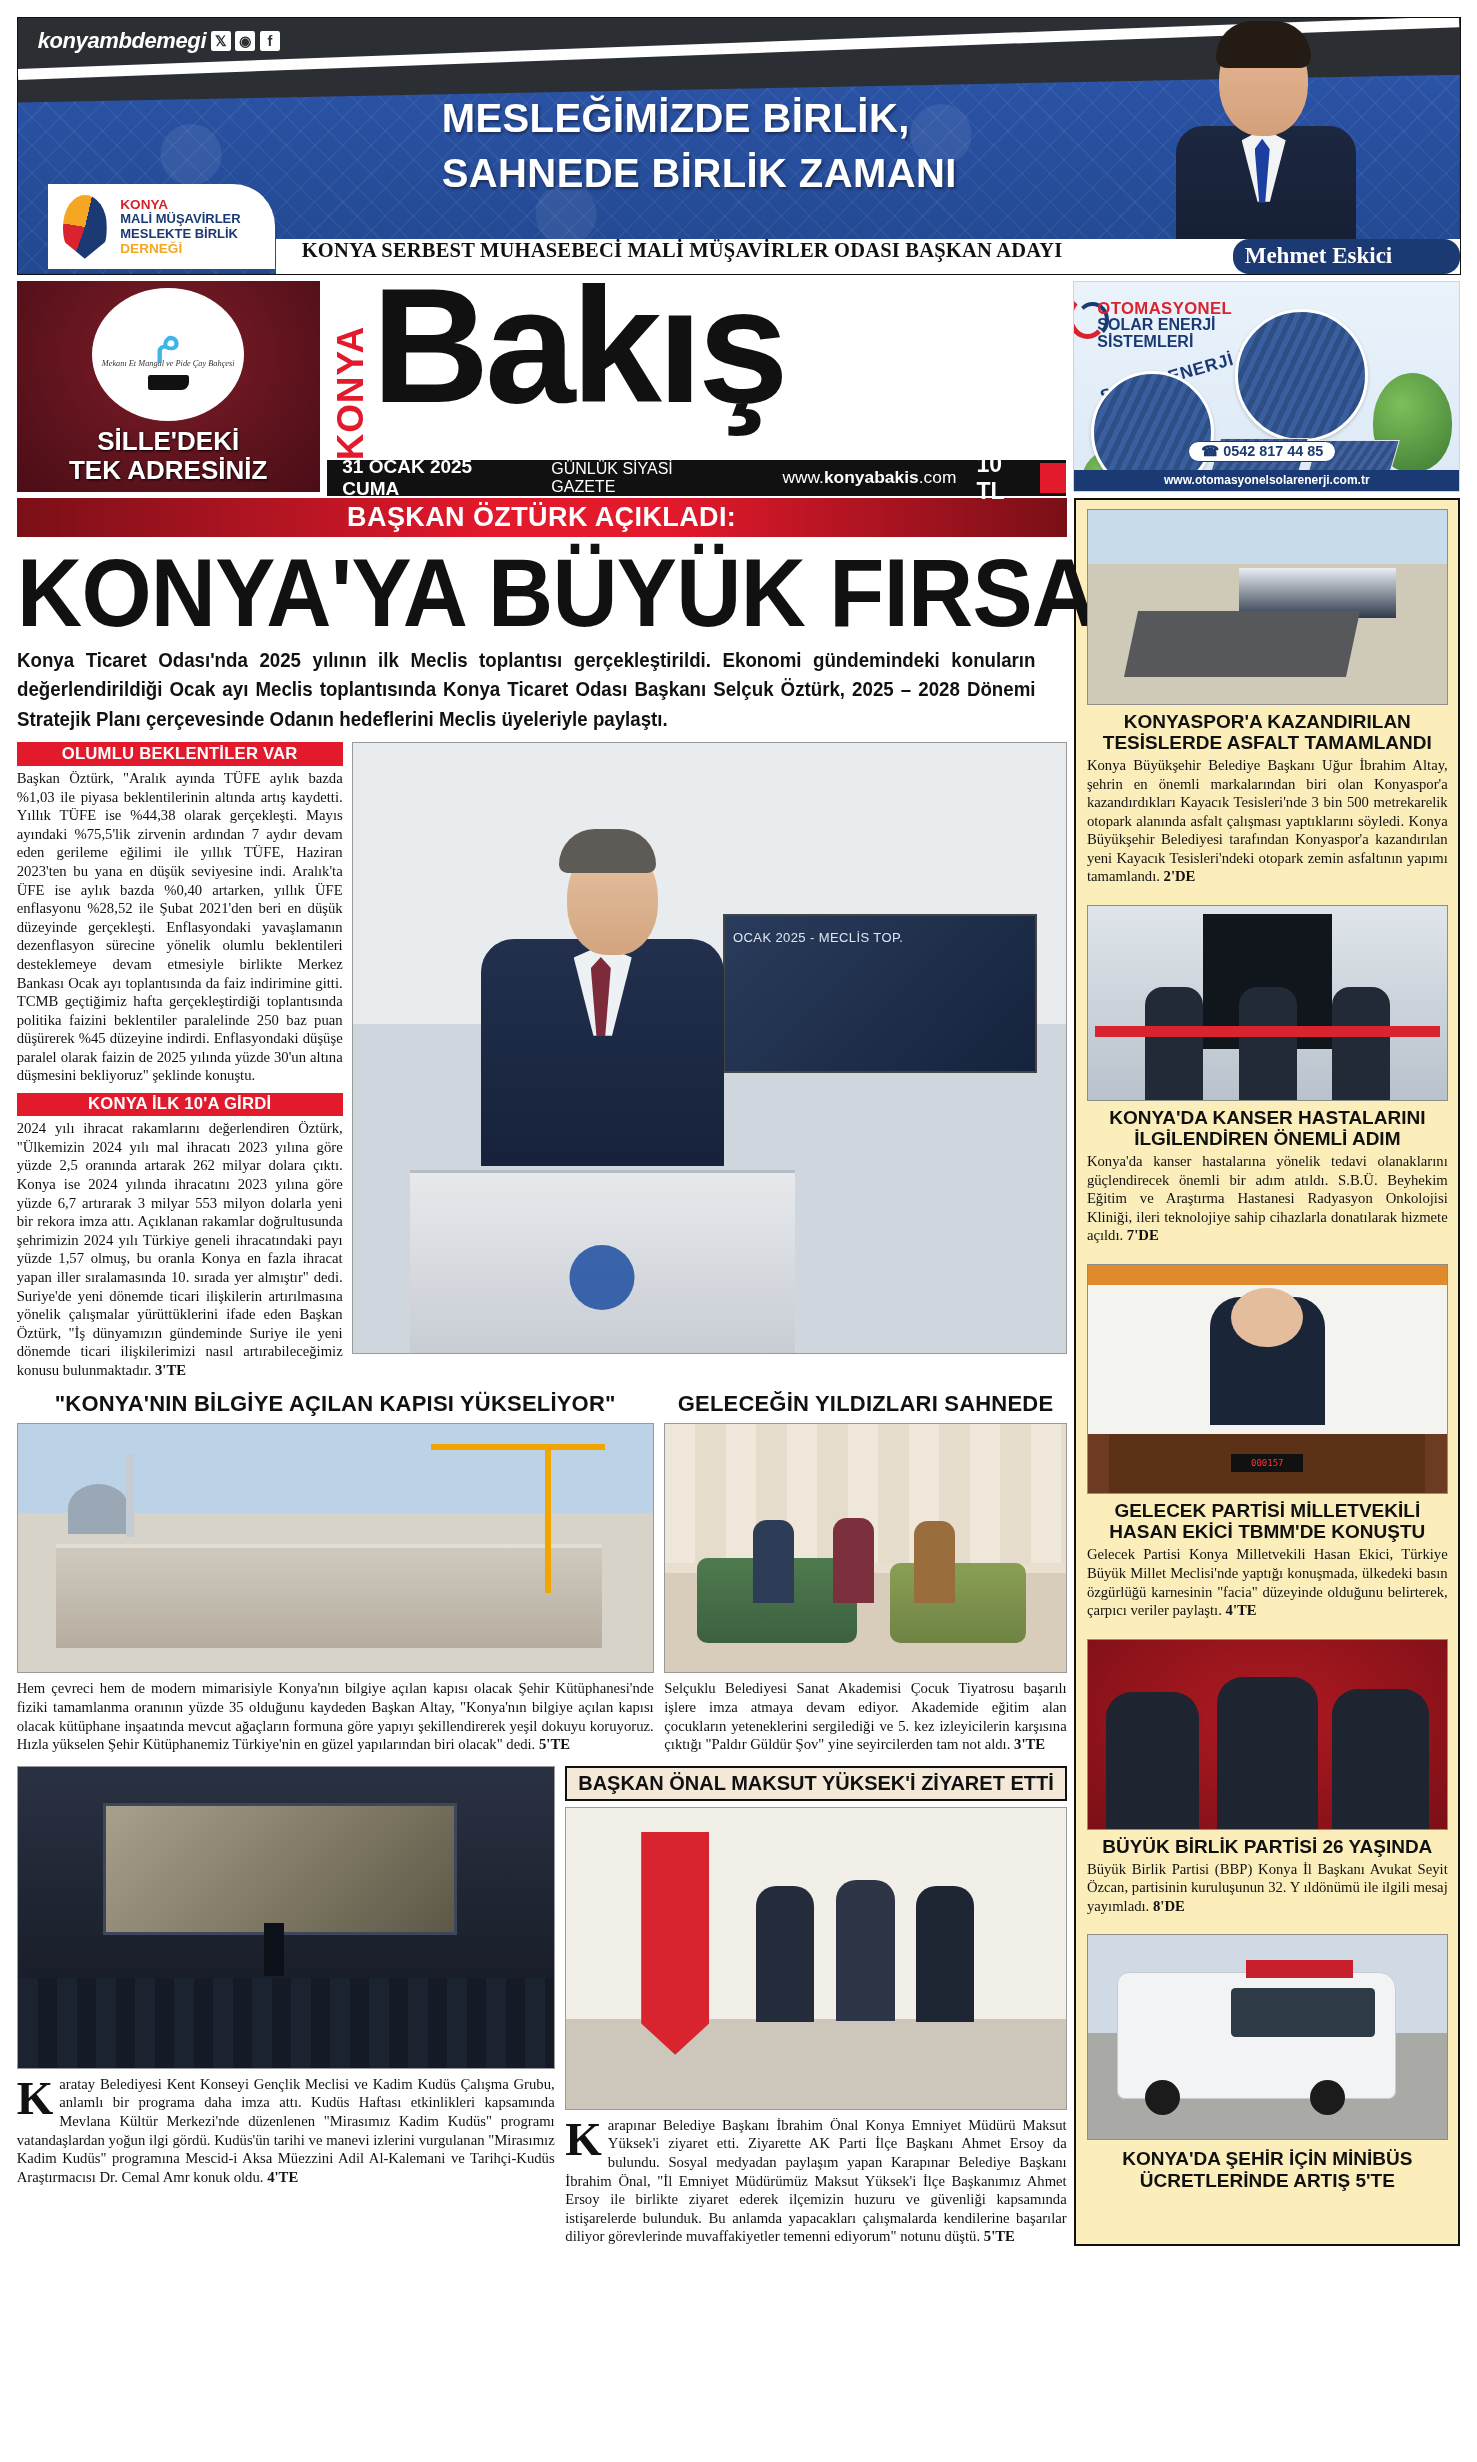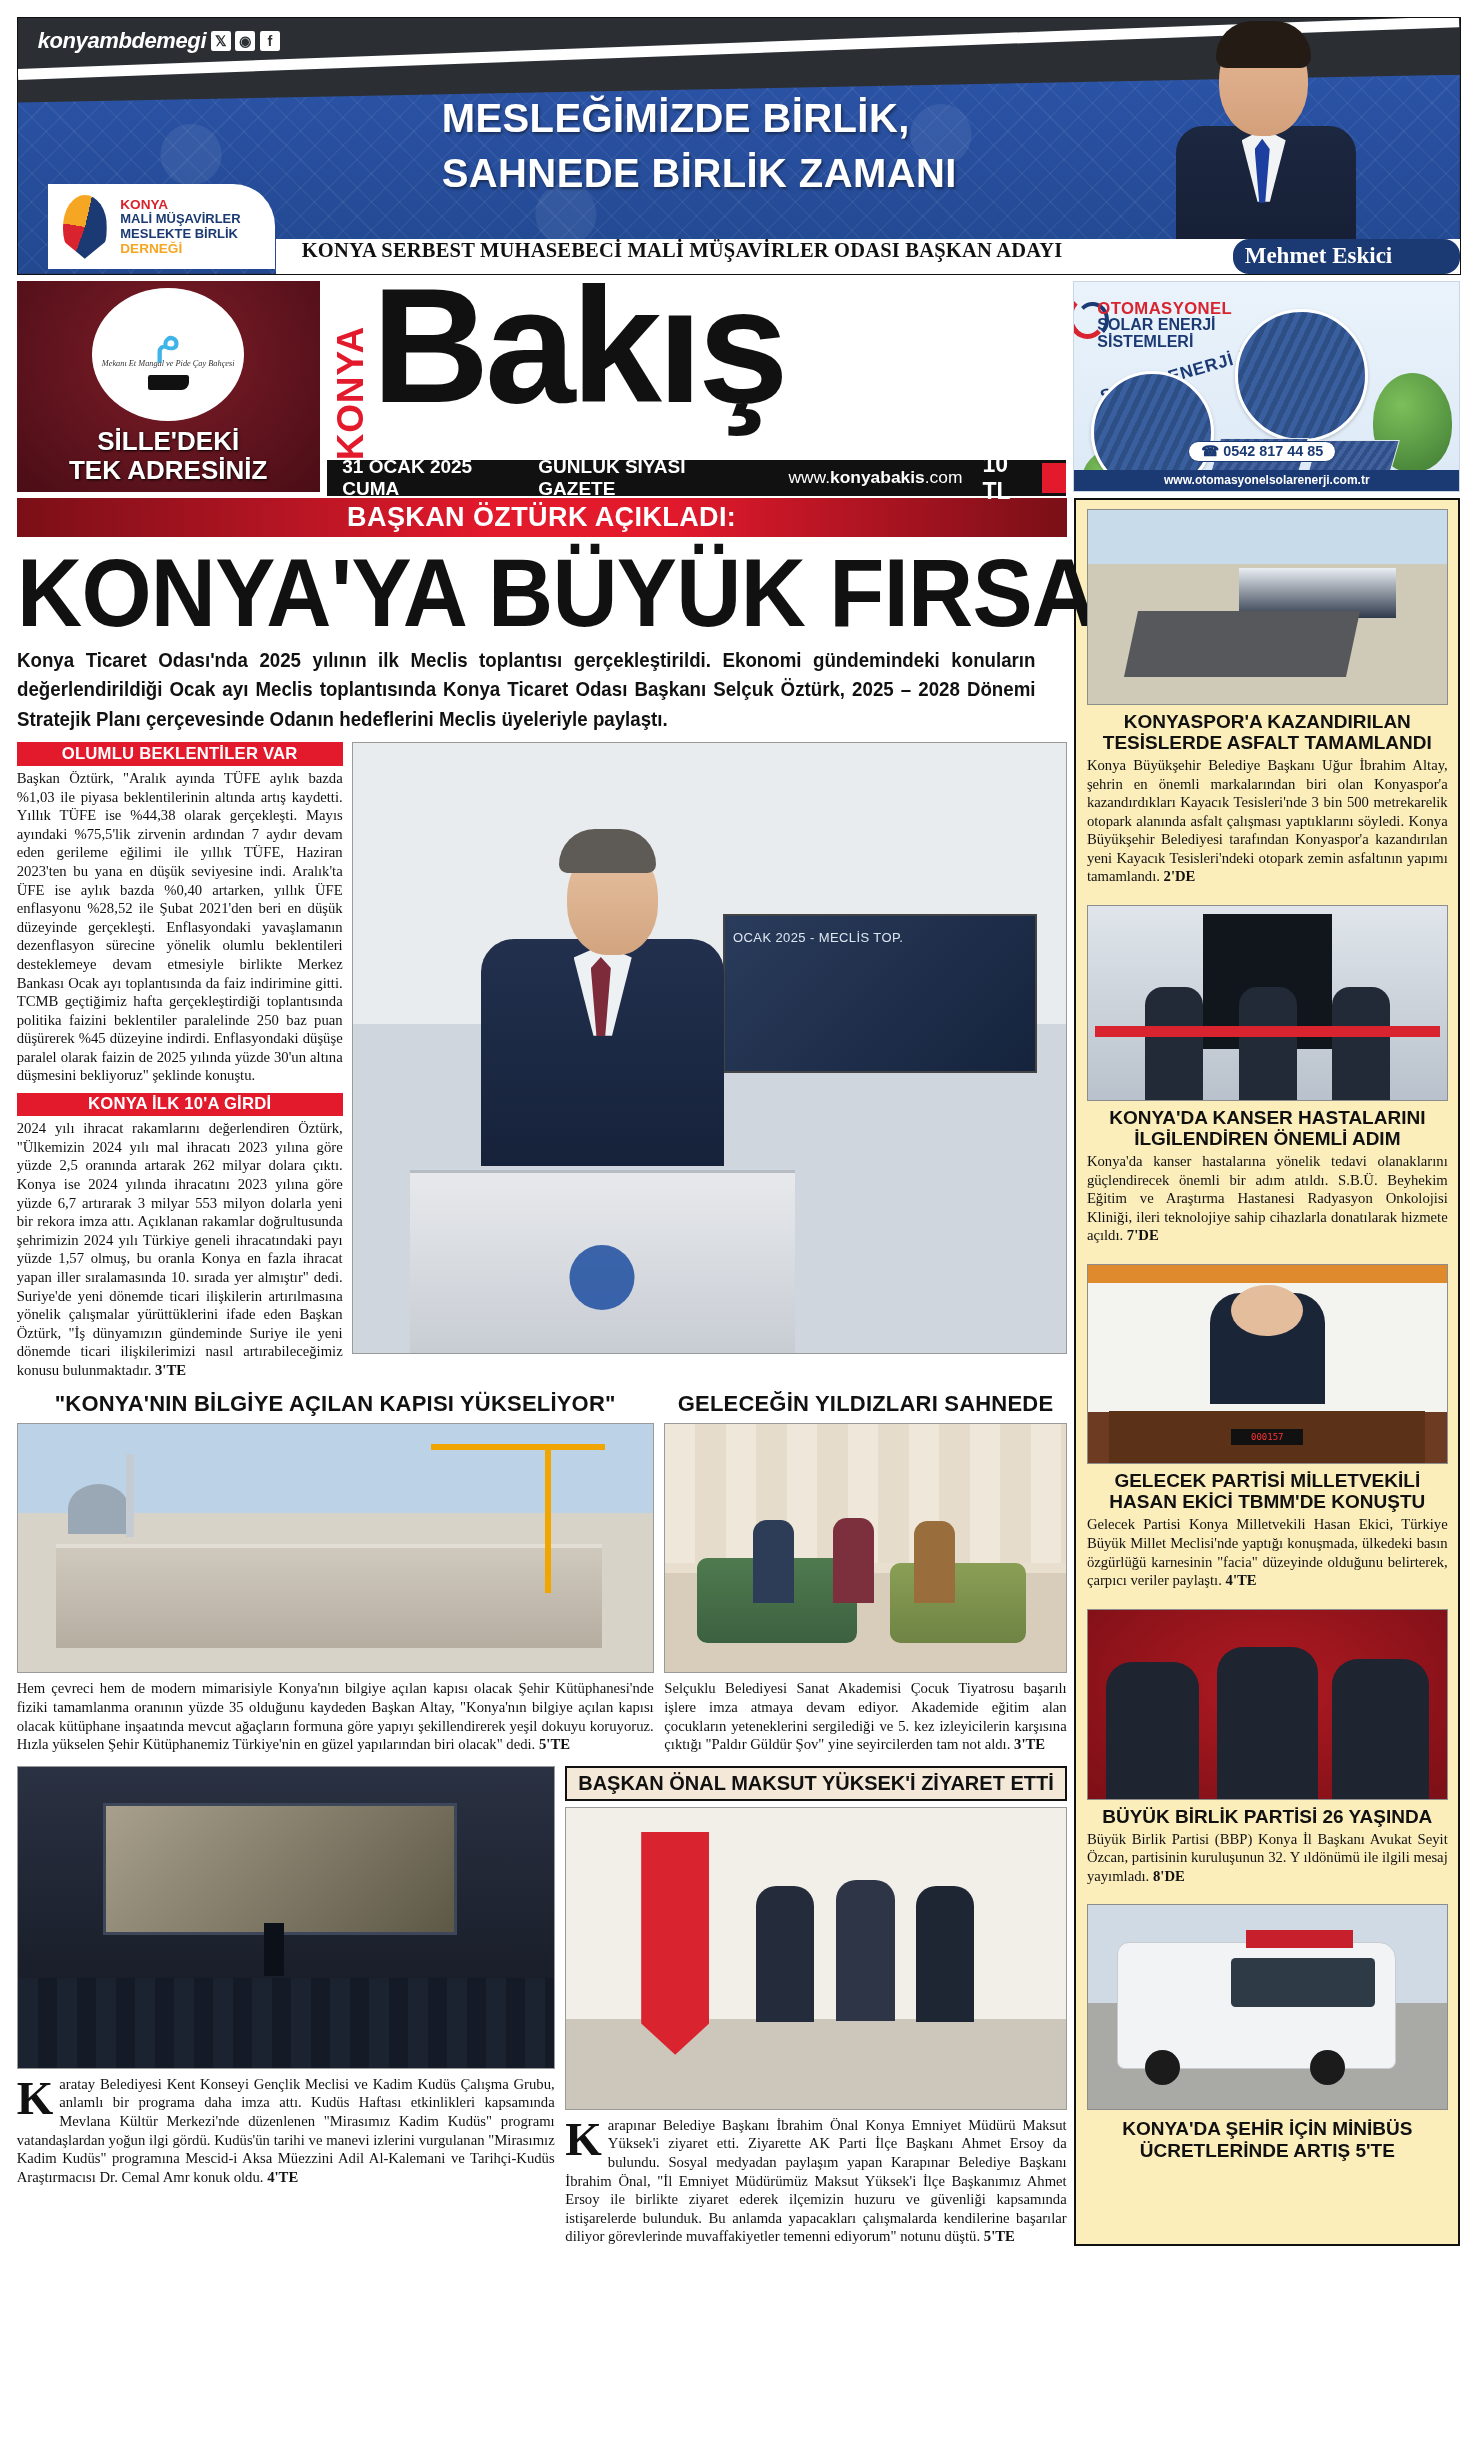--- a/index.html
+++ b/index.html
@@ -130,21 +130,21 @@
   }
   .np-bakis {
     font-family: "Liberation Sans", sans-serif; font-weight: bold;
     font-size: 163px; color: #111; line-height: .86; letter-spacing: -4.5px; margin-top: -4.5px;
   }
   .mh-bar {
     height: 36px; background: #111; display: flex; align-items: center; color: #fff;
     font-family: "Liberation Sans", sans-serif; font-weight: bold; padding-left: 15px;
   }
   .mh-bar .date { font-size: 19px; }
-  .mh-bar .kind { font-size: 19px; margin-left: 41px; font-weight: bold; }
+  .mh-bar .kind { font-size: 16px; margin-left: 41px; font-weight: normal; }
   .mh-bar .url { font-size: 17.4px; margin-left: 65px; font-weight: normal; }
   .mh-bar .url b { font-weight: bold; }
   .mh-bar .price { font-size: 23px; margin-left: 20px; }
   .mh-bar .redsq { width: 30px; height: 30px; background: #e3192c; margin-left: 10.6px; }
   .mh-right {
     width: 387px; background: linear-gradient(#eaf3fb, #dce9f6); position: relative;
     border: 0.8px solid #c9d6e3; overflow: hidden;
   }
   .solar-logo {
     position: absolute; left: 23px; top: 18px; font-family: "Liberation Sans", sans-serif;
@@ -364,21 +364,21 @@
   .side-item + .side-item { margin-top: 19px; }
   .side-photo { width: 100%; border: 0.8px solid #8d8d8d; position: relative; overflow: hidden; }
   .sp-aerial { height: 196px; background: linear-gradient(#c8dbea 0 28%, #cfc9b8 28% 100%); }
   .sp-aerial .bld { position: absolute; right: 14%; top: 30%; width: 44%; height: 26%; background: linear-gradient(#e9eef3,#2f3a4c); }
   .sp-aerial .lot { position: absolute; left: 12%; bottom: 14%; width: 62%; height: 34%; background: #56585c; transform: skewX(-12deg); }
   .sp-ribbon { height: 196px; background: linear-gradient(#dfe5ea,#b9c2cc); }
   .sp-ribbon .door { position: absolute; left: 32%; top: 4%; width: 36%; height: 70%; background: #11151c; }
   .sp-ribbon .r { position: absolute; left: 2%; top: 62%; width: 96%; height: 10.6px; background: #d9232e; }
   .sp-ribbon .m1,.sp-ribbon .m2,.sp-ribbon .m3 { position: absolute; bottom: 0; width: 58px; height: 58%; background: #222a38; border-radius: 18px 18px 0 0; }
   .sp-ribbon .m1 { left: 16%; } .sp-ribbon .m2 { left: 42%; } .sp-ribbon .m3 { left: 68%; }
-  .sp-tbmm { height: 200px; background: linear-gradient(#f3f3f0 0 74%, #6c3b22 74% 100%); }
+  .sp-tbmm { height: 230px; background: linear-gradient(#f3f3f0 0 74%, #6c3b22 74% 100%); }
   .sp-tbmm .orange { position: absolute; left: 0; top: 0; width: 100%; height: 9%; background: #e08a2e; }
   .sp-tbmm .man { position: absolute; left: 34%; top: 14%; width: 32%; height: 56%; background: #1b2538; border-radius: 30px 30px 0 0; }
   .sp-tbmm .face { position: absolute; left: 40%; top: 10%; width: 20%; height: 26%; background: #e3bd9c; border-radius: 50%; }
   .sp-tbmm .podm { position: absolute; left: 6%; bottom: 0; width: 88%; height: 26%; background: #5b3118; }
   .sp-tbmm .timer { position: absolute; left: 40%; bottom: 9%; width: 20%; height: 8%; background: #111; color: #f33; font-family: "DejaVu Sans Mono", monospace; font-size: 9px; display: flex; align-items: center; justify-content: center; }
   .sp-bbp { height: 191px; background: radial-gradient(ellipse at 50% 40%, #b01a22, #7c0f16); }
   .sp-bbp .h1,.sp-bbp .h2,.sp-bbp .h3 { position: absolute; bottom: 0; background: #1e2430; border-radius: 26px 26px 0 0; }
   .sp-bbp .h1 { left: 5%; width: 26%; height: 72%; }
   .sp-bbp .h2 { left: 36%; width: 28%; height: 80%; }
   .sp-bbp .h3 { left: 68%; width: 27%; height: 74%; }

